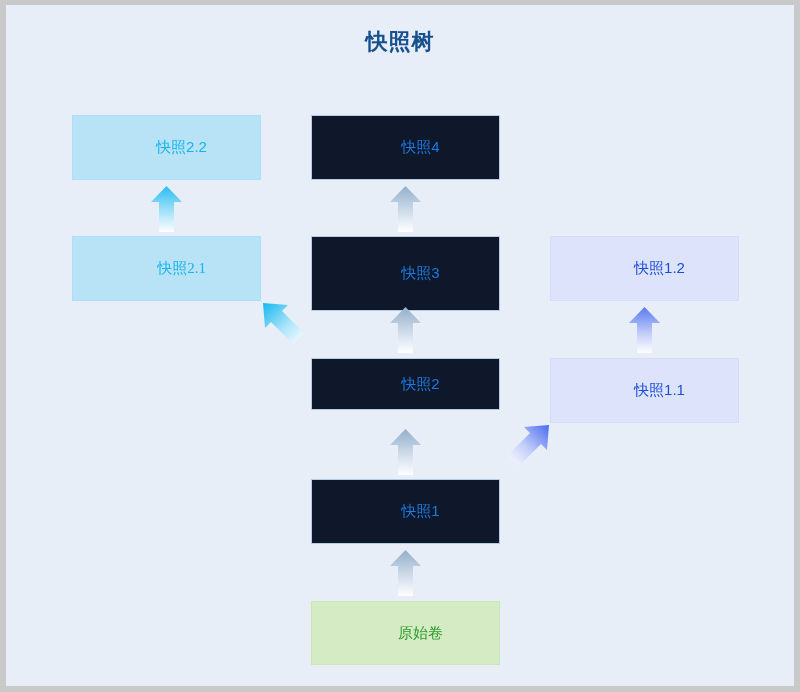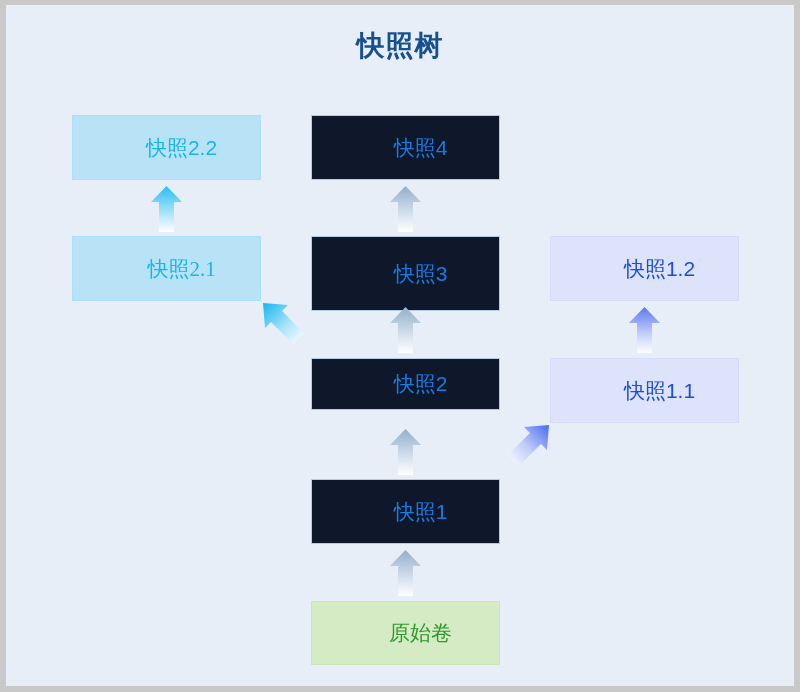--- a/index.html
+++ b/index.html
@@ -21,31 +21,31 @@
     height: 681px;
     background: #e8eef8;
     overflow: hidden;
   }
   #title {
     position: absolute;
     left: 0;
     top: 22px;
     width: 788px;
     text-align: center;
-    font-size: 28px;
+    font-size: 22px;
     font-weight: bold;
     color: #17508f;
     letter-spacing: 1px;
   }
   .node {
     position: absolute;
     display: flex;
     align-items: center;
     justify-content: center;
-    font-size: 21px;
+    font-size: 15px;
     box-sizing: border-box;
     padding-left: 30px;
   }
   
   .node.main {
     background: #0f172a;
     color: #1a7ae0;
     border: 1px solid #b4cbe4;
   }
   

